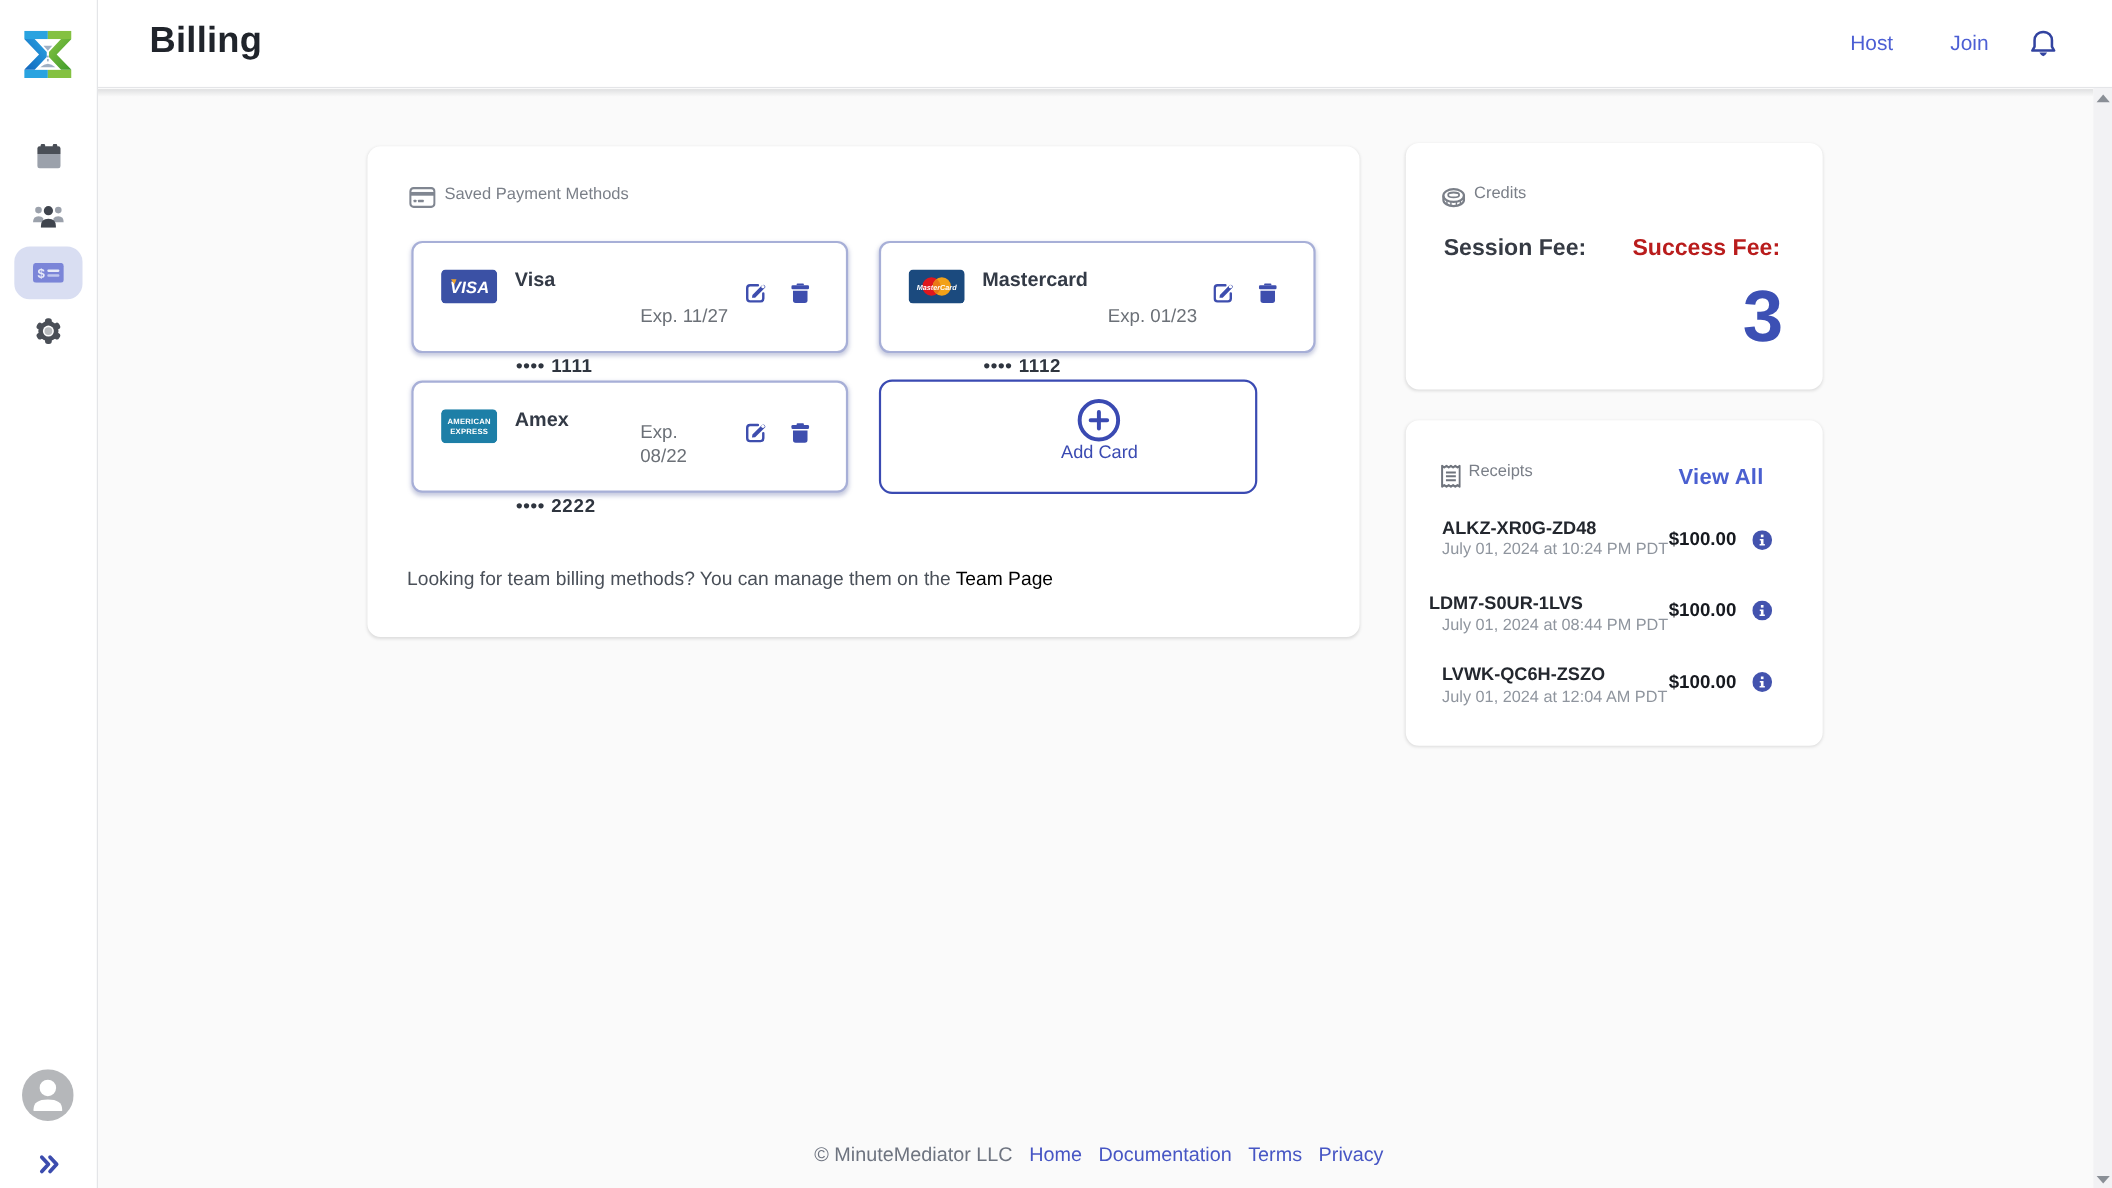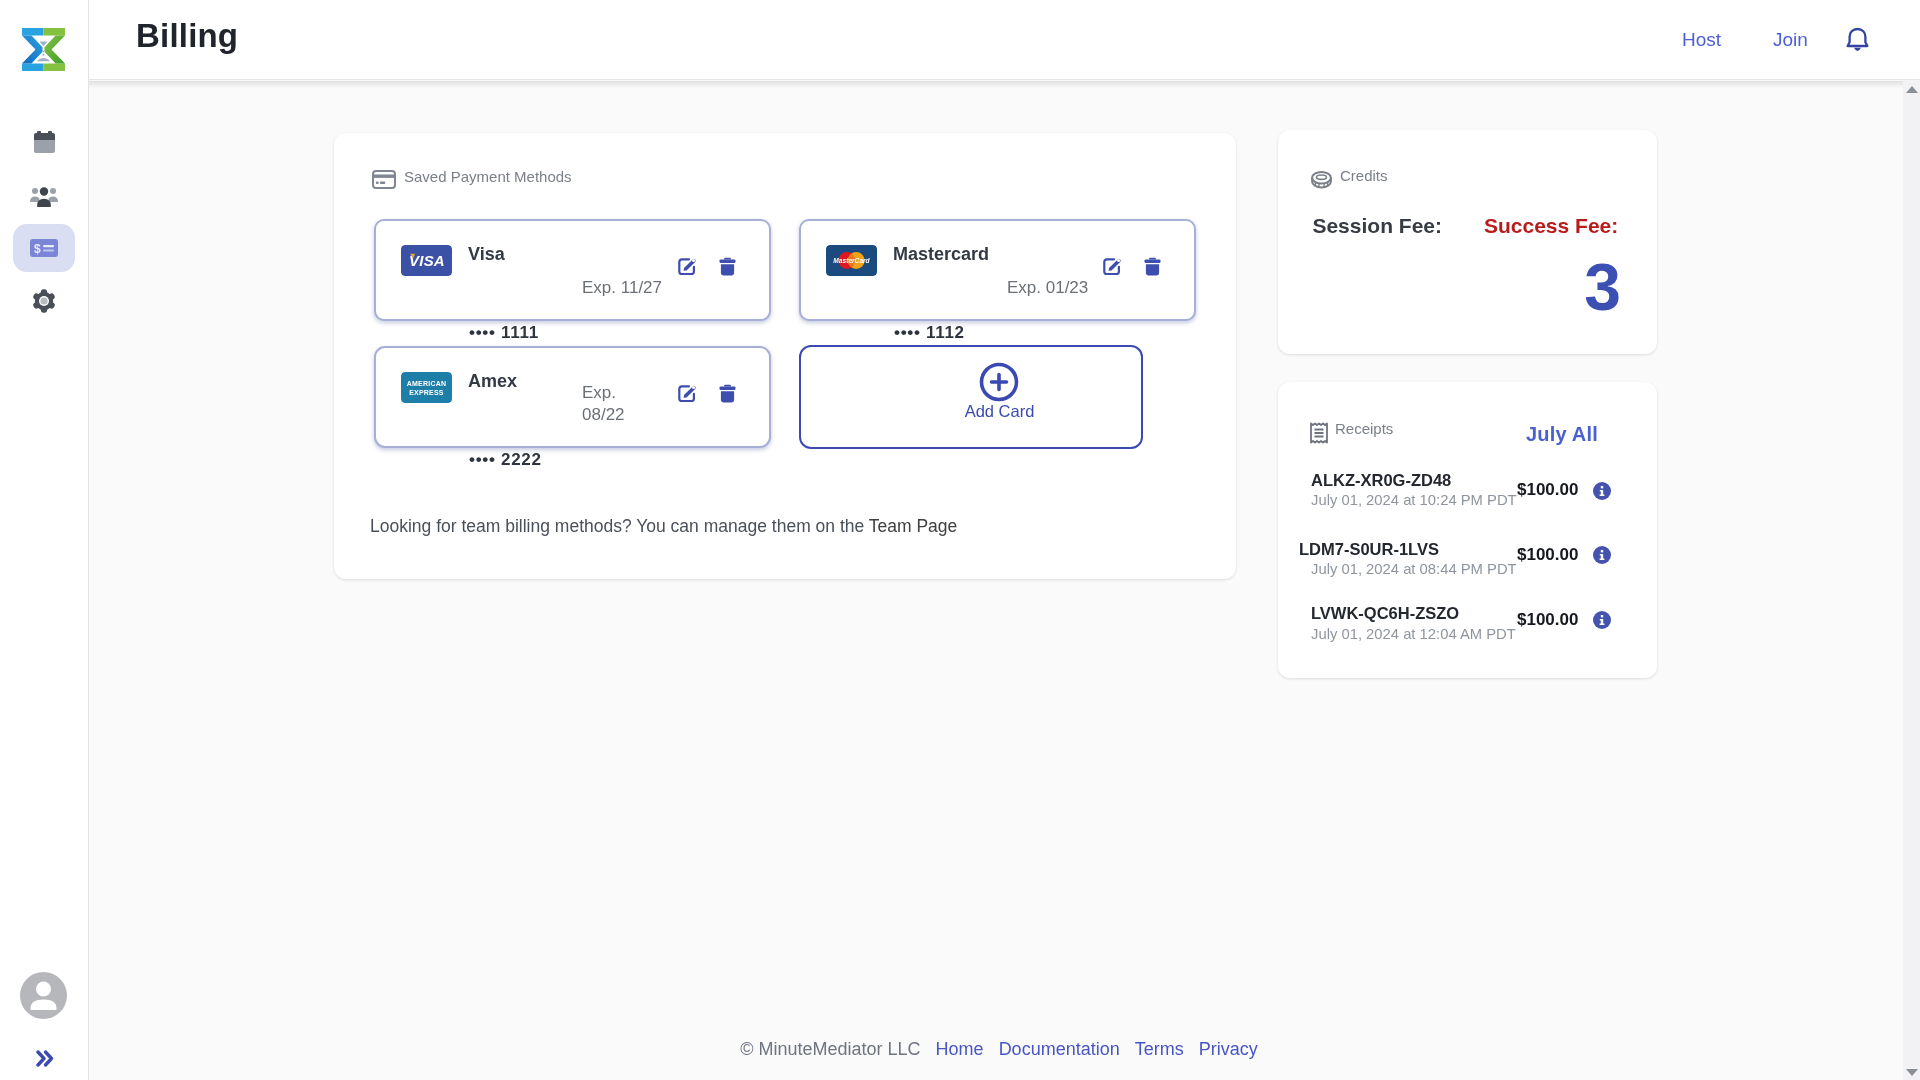--- a/index.html
+++ b/index.html
@@ -168,21 +168,21 @@
       <path d="M5.6 13.7 L6 11.1 L14.7 2.4 Q15.9 1.2 17.1 2.4 L17.2 2.5 Q18.4 3.7 17.2 4.9 L8.5 13.6 Z" fill="#3e4eae"></path>
       <circle cx="15.6" cy="3.6" r="1.5" fill="#fff"></circle>
     </svg>
     <svg class="abs" style="left:343px; top:36px;" width="17" height="19" viewBox="0 0 17 19">
       <path d="M6 0.8 L11 0.8 Q11.8 0.8 11.8 1.6 L11.8 2.4 L5.2 2.4 L5.2 1.6 Q5.2 0.8 6 0.8 Z" fill="#3e4eae"></path>
       <rect x="0.5" y="2.4" width="16" height="3.6" rx="1.2" fill="#3e4eae"></rect>
       <path d="M1.9 7.3 L15.1 7.3 L15.1 16 Q15.1 18.4 12.7 18.4 L4.3 18.4 Q1.9 18.4 1.9 16 Z" fill="#3e4eae"></path>
     </svg>
   </div>
 
-  <div class="paycard" style="left:40px; top:213px;border-radius:11px;">
+  <div class="paycard" style="left:40px; top:213px;">
     <svg class="cardlogo" width="51" height="31" viewBox="0 0 51 31">
       <rect width="51" height="31" rx="4" fill="#1d7fa7"></rect>
       <text x="25.5" y="13.5" text-anchor="middle" font-family="Liberation Sans" font-weight="bold" font-size="7" fill="#fff" letter-spacing="0.2">AMERICAN</text>
       <text x="25.5" y="22.5" text-anchor="middle" font-family="Liberation Sans" font-weight="bold" font-size="7" fill="#fff" letter-spacing="0.2">EXPRESS</text>
     </svg>
     <div class="ptitle">Amex</div>
     <div class="pdots">•••• 2222</div>
     <div class="pexp" style="top:34px;">Exp.<br>08/22</div>
     <svg class="abs" style="left:302px; top:36px;" width="19" height="19" viewBox="0 0 19 19">
       <path d="M11 2.3 L3.9 2.3 Q1.3 2.3 1.3 4.9 L1.3 14.4 Q1.3 17 3.9 17 L13.3 17 Q15.9 17 15.9 14.4 L15.9 9.8" fill="none" stroke="#3e4eae" stroke-width="2.2" stroke-linecap="round"></path>
@@ -197,21 +197,21 @@
   </div>
 
   <div id="addcard">
     <svg class="abs" style="left:178px; top:15px;" width="40" height="40" viewBox="0 0 40 40">
       <circle cx="20" cy="20" r="17.5" fill="none" stroke="#3a4ab2" stroke-width="3.6"></circle>
       <path d="M20 12.5 L20 27.5 M12.5 20 L27.5 20" stroke="#3a4ab2" stroke-width="3.6" stroke-linecap="round"></path>
     </svg>
     <div class="abs" style="left:16px; top:54.5px; width:365px; text-align:center; font-size:16.5px; color:#3a4ab2;">Add Card</div>
   </div>
 
-  <div class="abs" style="left:36px; top:383px; font-size:17.5px; color:#4a5059;">Looking for team billing methods? You can manage them on the <span style="color:#404040;">Team Page</span></div>
+  <div class="abs" style="left:36px; top:383px; font-size:17.5px; color:#4a5059;">Looking for team billing methods? You can manage them on the <span style="color:#000000;">Team Page</span></div>
 </div>
 
 <div class="sidecard" style="top:130px; width:379px; height:224px;">
   <svg class="abs" style="left:33px; top:41px;" width="21" height="18" viewBox="0 0 21 18">
     <ellipse cx="10.5" cy="6.8" rx="9.4" ry="5.8" fill="none" stroke="#7a7f88" stroke-width="2"></ellipse>
     <ellipse cx="10.5" cy="6.2" rx="5" ry="2.2" fill="none" stroke="#7a7f88" stroke-width="1.6"></ellipse>
     <path d="M1.1 6.8 L1.1 10.6 A9.4 5.8 0 0 0 19.9 10.6 L19.9 6.8" fill="none" stroke="#7a7f88" stroke-width="2"></path>
     <path d="M4.4 11.2 L4.4 14.4 M8 12.6 L8 15.9 M13 12.6 L13 15.9 M16.6 11.2 L16.6 14.4" stroke="#7a7f88" stroke-width="1.3"></path>
   </svg>
   <div class="abs sechead" style="left:62px; top:37px;">Credits</div>
@@ -219,21 +219,21 @@
   <div class="abs" style="left:206px; top:84px; width:135px; font-size:21px; font-weight:700; color:#b91c1c;">Success Fee:</div>
   <div class="abs" style="left:206px; top:119px; width:137px; text-align:right; font-size:66px; font-weight:700; color:#3c50b4;">3</div>
 </div>
 
 <div class="sidecard" style="top:382px; width:379px; height:296px;">
   <svg class="abs" style="left:32px; top:40px;" width="18" height="22" viewBox="0 0 18 22">
     <path d="M1 1.5 L3 3 L5 1.5 L7 3 L9 1.5 L11 3 L13 1.5 L15 3 L17 1.5 L17 20.5 L15 19 L13 20.5 L11 19 L9 20.5 L7 19 L5 20.5 L3 19 L1 20.5 Z" fill="none" stroke="#6f747d" stroke-width="1.8" stroke-linejoin="round"></path>
     <path d="M4.5 7.5 L13.5 7.5 M4.5 11 L13.5 11 M4.5 14.5 L13.5 14.5" stroke="#6f747d" stroke-width="1.8"></path>
   </svg>
   <div class="abs sechead" style="left:57px; top:38px;">Receipts</div>
-  <div class="abs" style="left:248px; top:41px; font-size:20px; font-weight:700; color:#4a5fd0; letter-spacing:0.2px;">July All</div>
+  <div class="abs" style="left:248px; top:41px; font-size:20px; font-weight:700; color:#4a5fd0; letter-spacing:0.2px;">View All</div>
 
   <div class="abs" style="left:33px; top:89px; font-size:16.5px; font-weight:700; color:#23272e;">ALKZ-XR0G-ZD48</div>
   <div class="abs" style="left:33px; top:110px; font-size:14.8px; color:#8f959e;">July 01, 2024 at 10:24 PM PDT</div>
   <div class="abs" style="left:239px; top:98px; font-size:17px; font-weight:700; color:#16191f;">$100.00</div>
   <svg class="abs" style="left:315px; top:100px;" width="18" height="18" viewBox="0 0 18 18">
       <circle cx="9" cy="9" r="9" fill="#4353ae"></circle>
       <rect x="7.8" y="4" width="2.4" height="2.4" fill="#fff"></rect>
       <path d="M6.8 8 L10.2 8 L10.2 12.6 L11.4 12.6 L11.4 14 L6.6 14 L6.6 12.6 L7.8 12.6 L7.8 9.4 L6.8 9.4 Z" fill="#fff"></path>
     </svg>
 

